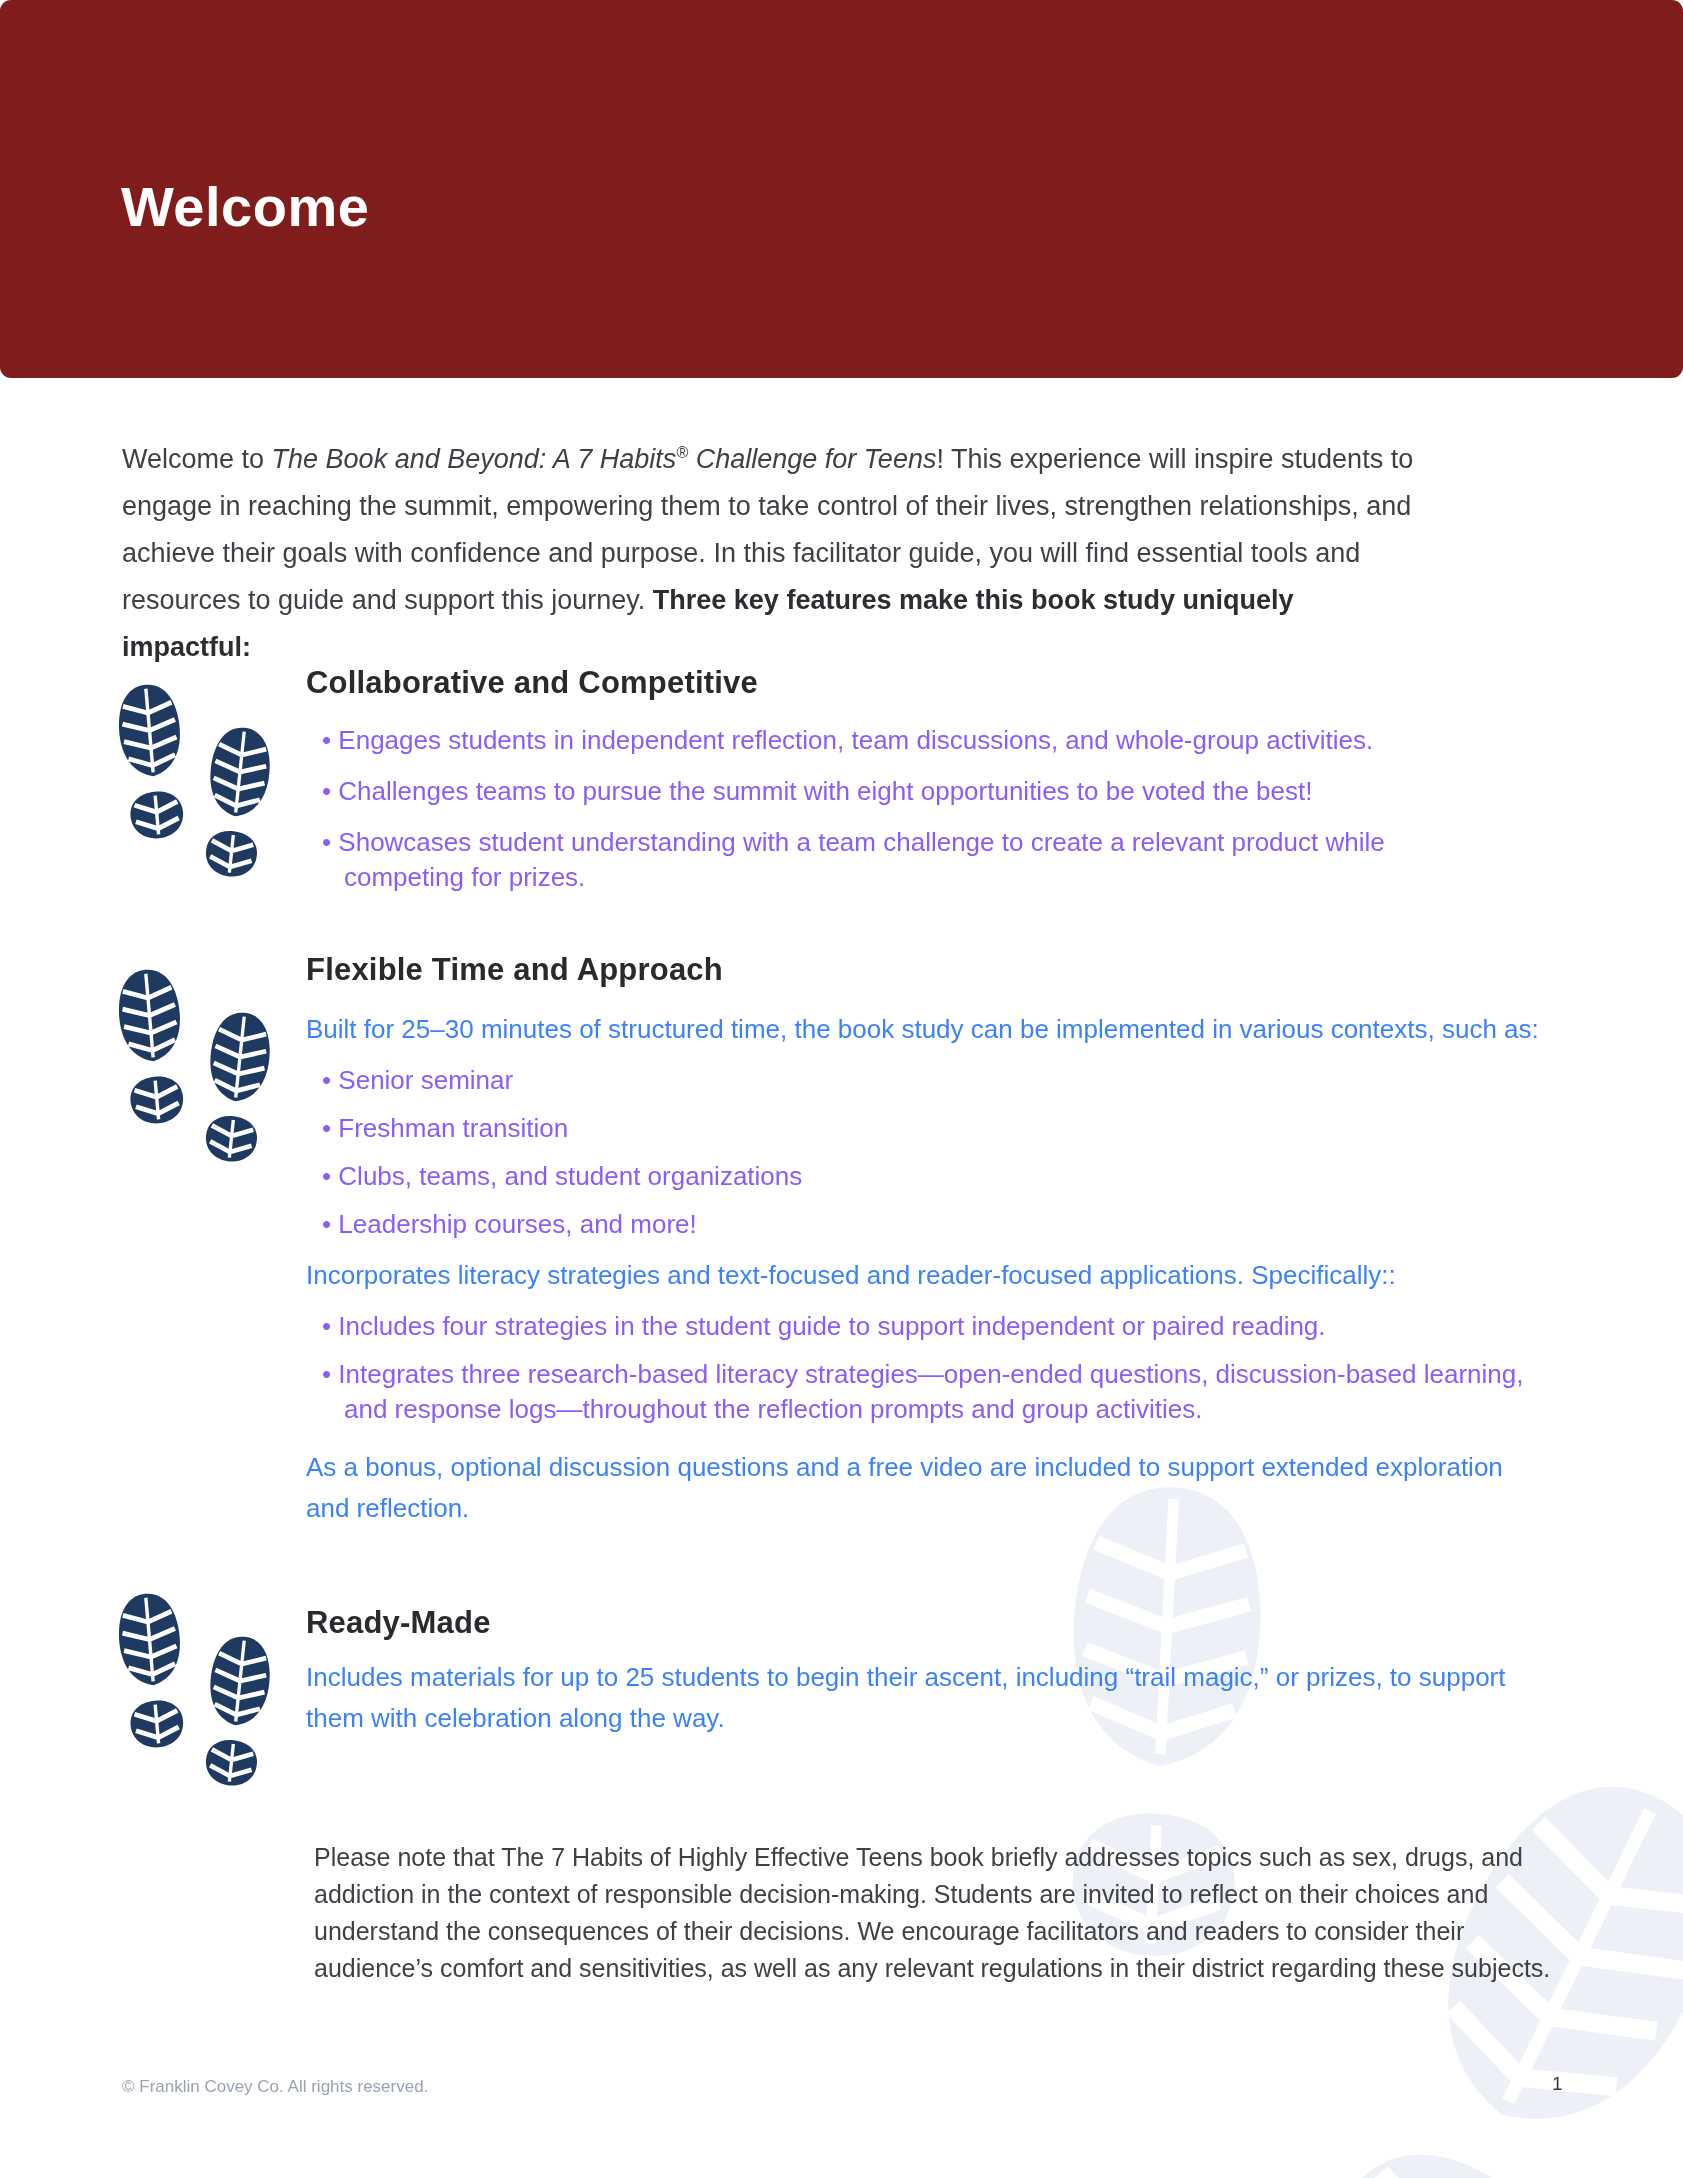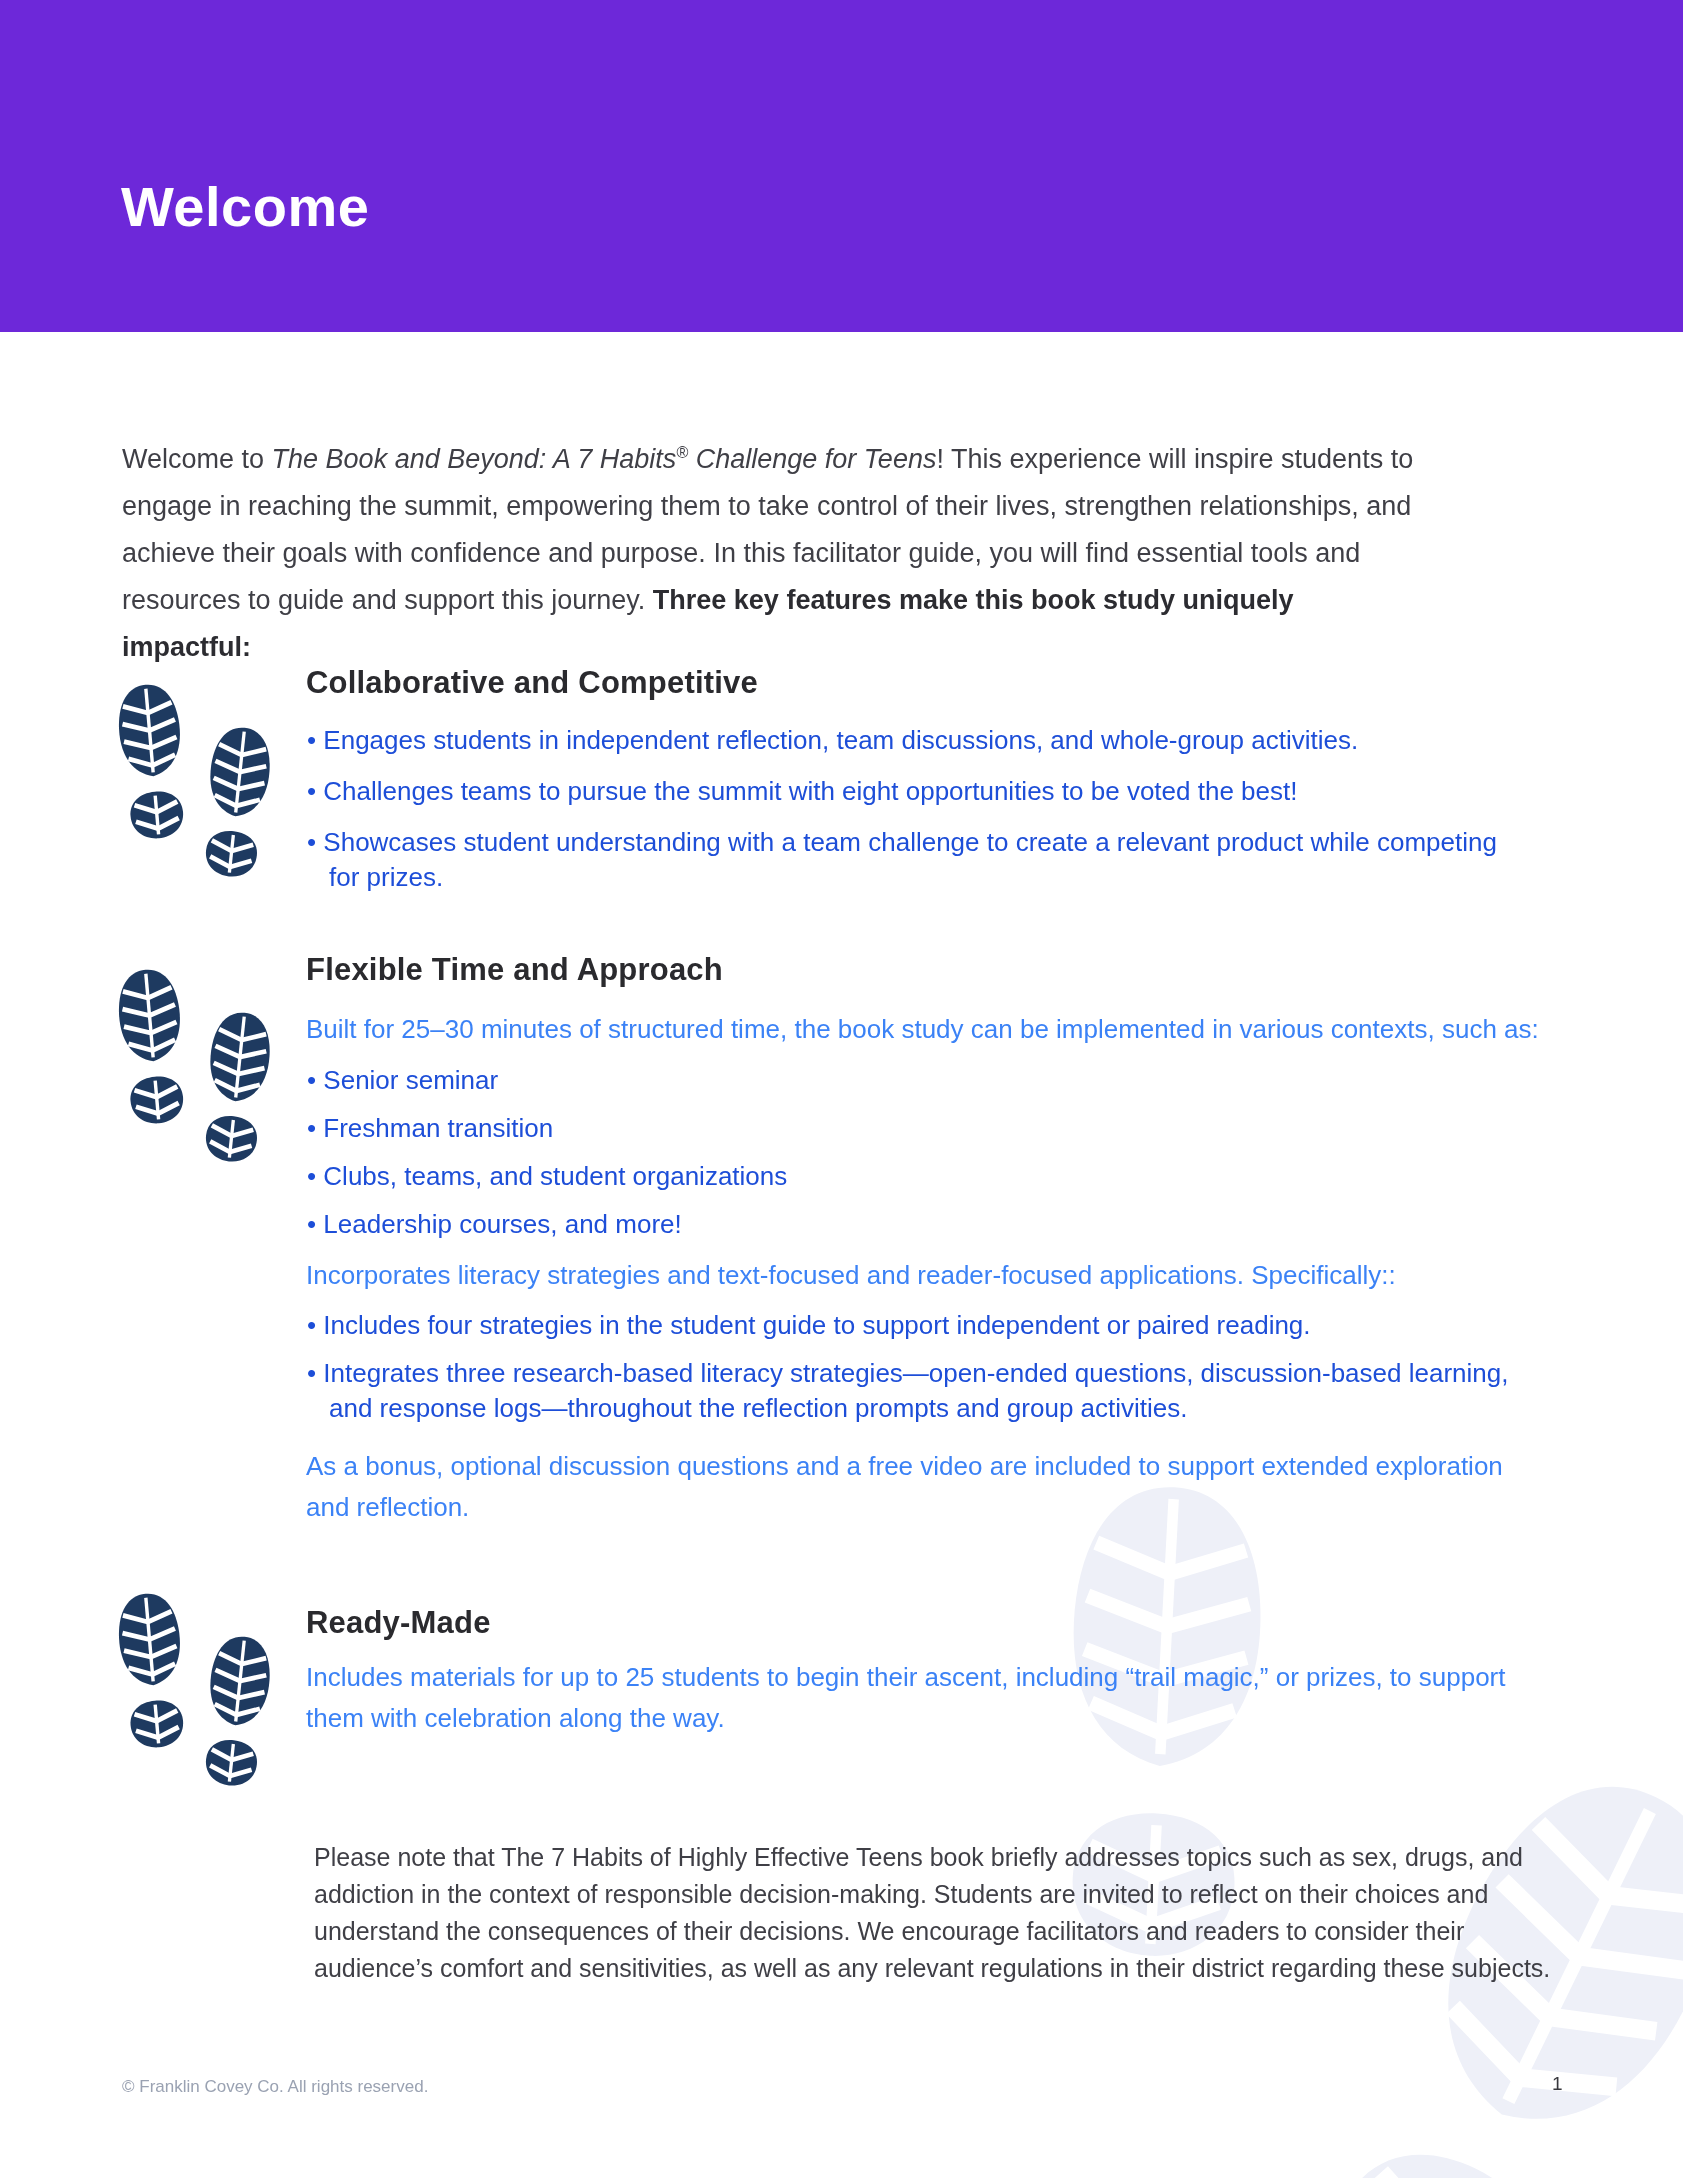--- a/index.html
+++ b/index.html
@@ -4,21 +4,21 @@
 <style>
   html,body{margin:0;padding:0;background:#ffffff;}
   .page{
     position:relative;width:1683px;height:2178px;background:#ffffff;
     font-family:"Liberation Sans",sans-serif;color:#3f3f46;overflow:hidden;
   }
   .layer{position:absolute;inset:0;}
   .wm-layer{z-index:0;}
   .content-layer{z-index:1;}
 
-  .header-band{position:absolute;left:0;top:0;width:1683px;height:332px;background:#6d28d9;}
+  .header-band{position:absolute;left:0;top:0;width:1683px;height:378px;background:#7f1d1d;border-radius:11px;}
   .page-title{
     position:absolute;left:121px;top:174px;margin:0;
     font-size:56px;font-weight:700;color:#ffffff;letter-spacing:0.5px;
   }
 
   .intro{
     position:absolute;left:122px;top:402px;width:1307px;
     font-size:27px;line-height:47px;color:#3f3f46;
   }
   .intro .book-title{font-style:italic;}
@@ -38,21 +38,21 @@
   .section h2{
     margin:0 0 22px 0;font-size:31px;font-weight:700;color:#2a2a2e;letter-spacing:0.2px;
   }
   .section-2 h2{margin-bottom:24px;}
   .section-3 h2{margin-bottom:16px;}
 
   .section p{margin:0;font-size:26px;line-height:35px;color:#3b82f6;}
   .lead{margin-bottom:16px !important;}
   .lead-wide{line-height:41px !important;}
 
-  ul.bullets{list-style:none;margin:1px;padding:0;font-size:26px;line-height:35px;color:#1d4ed8;}
+  ul.bullets{list-style:none;margin:16px;padding:0;font-size:26px;line-height:35px;color:#8b5cf6;}
   ul.bullets li{margin:0 0 16px 0;padding-left:22px;text-indent:-22px;}
   .section-2 ul.bullets li{margin-bottom:13px;}
   ul.bullets li::before{content:"\2022\00a0";}
   .literacy-intro{margin-top:16px !important;margin-bottom:15px !important;}
   .bonus{margin-top:20px !important;line-height:41px !important;}
 
   .note{
     position:absolute;left:314px;top:1839px;width:1262px;
     font-size:25px;line-height:37px;color:#3f3f46;margin:0;
   }

